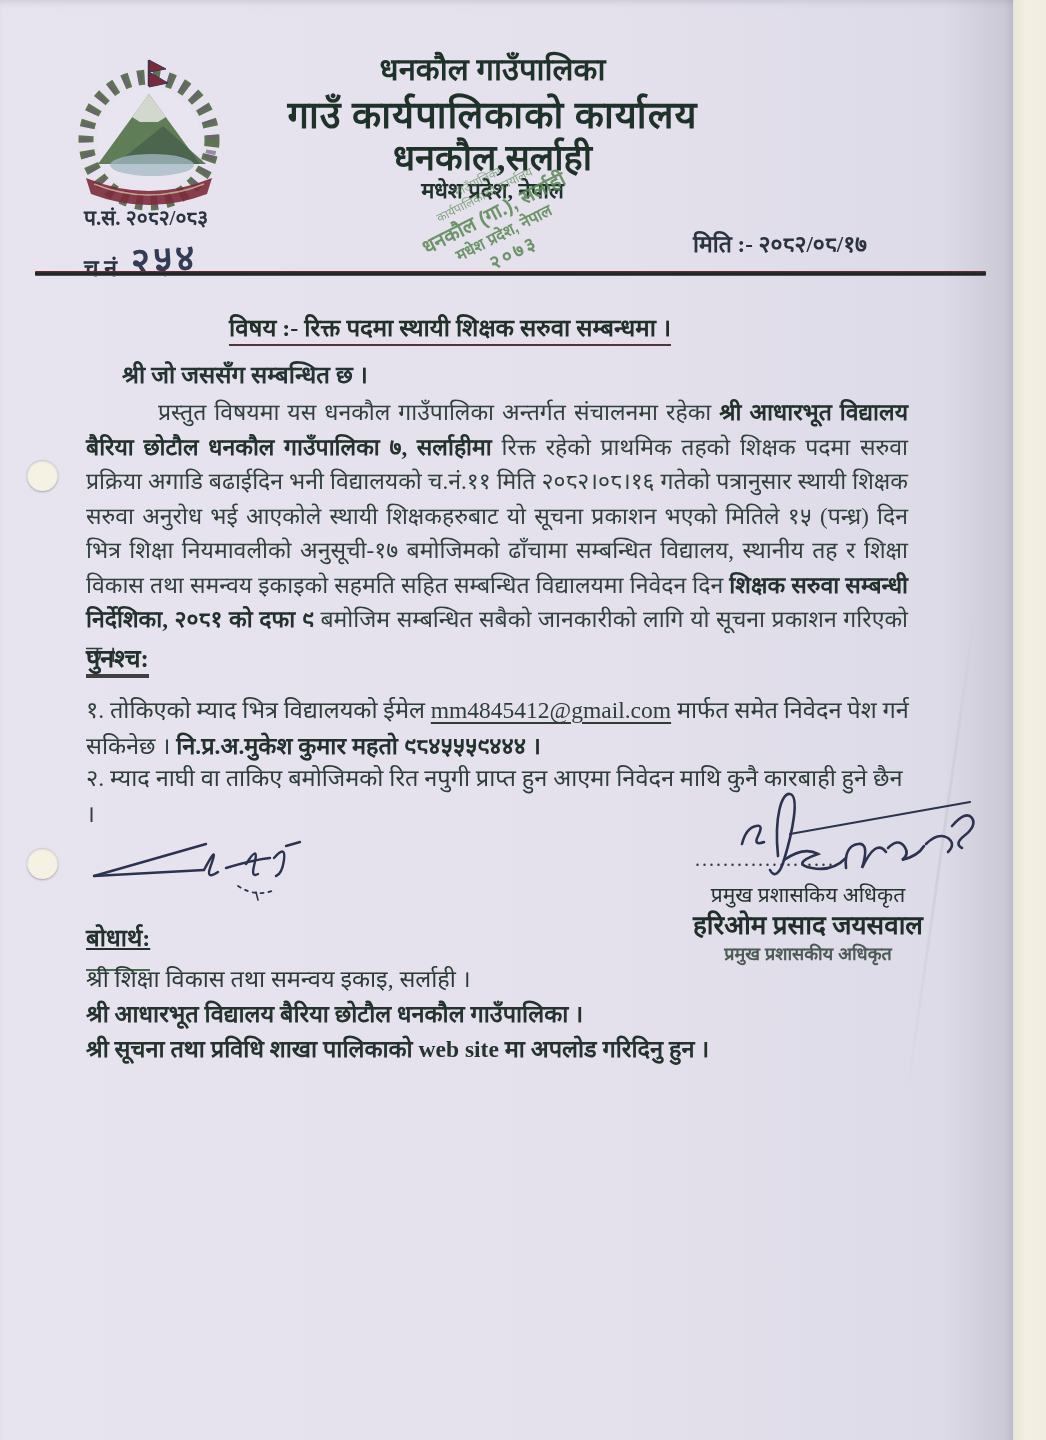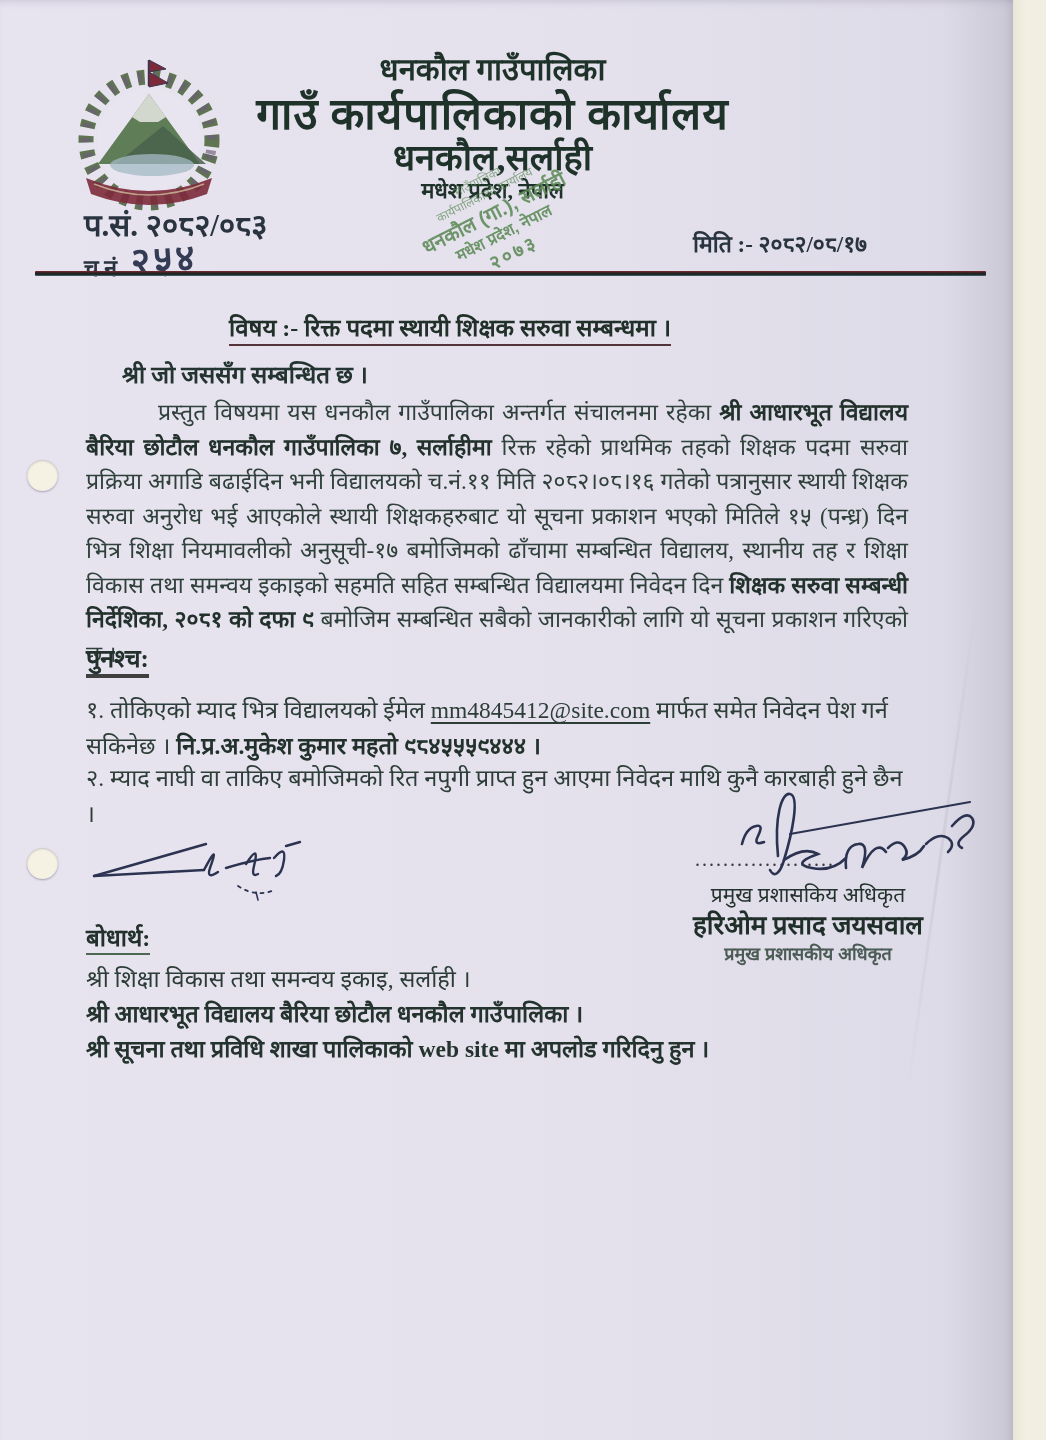--- a/index.html
+++ b/index.html
@@ -10,36 +10,36 @@
          box-shadow:inset 0 6px 8px -6px rgba(120,115,140,.35);}
   .scan-strip{position:absolute;left:1013px;top:0;width:33px;height:1440px;
          background:linear-gradient(90deg,#e9e5d6,#f3f0e3 40%,#f1eee1);}
   .crease{position:absolute;left:940px;top:600px;width:3px;height:500px;
          background:linear-gradient(180deg,transparent,rgba(90,85,110,.10),transparent);transform:rotate(8deg);}
   .hole{position:absolute;left:27px;width:31px;height:31px;border-radius:50%;
         background:#f5f2e4;box-shadow:0 1px 2px rgba(90,85,110,.45), inset 0 1px 2px rgba(120,115,140,.35);}
   .hole1{top:460px;} .hole2{top:848px;}
   .titles{position:absolute;left:165px;top:50px;width:655px;text-align:center;color:#1f3229;}
   .t1{font-size:31px;font-weight:bold;line-height:40px;}
-  .t2{font-size:44px;font-weight:bold;line-height:50px;letter-spacing:1px;text-align:center;}
+  .t2{font-size:38px;font-weight:bold;line-height:50px;letter-spacing:1px;text-align:center;}
   .t3{font-size:36px;font-weight:bold;line-height:36px;}
   .t4{font-size:22px;font-weight:bold;line-height:30px;}
 
   .logo{position:absolute;left:60px;top:52px;}
 
   .stamp{position:absolute;left:382px;top:170px;width:230px;text-align:center;
          transform:rotate(-27deg);color:#5d8b57;opacity:.88;line-height:1.25;
          font-family:"Liberation Sans","DejaVu Sans",sans-serif;}
   .stamp .s0{font-size:12px;opacity:.75;}
   .stamp .s1{font-size:12px;opacity:.8;}
   .stamp .s2{font-size:20px;font-weight:bold;}
   .stamp .s3{font-size:16px;font-weight:bold;}
   .stamp .s4{font-size:19px;font-weight:bold;letter-spacing:3px;}
 
-  .refno{position:absolute;left:84px;top:203px;font-size:31px;font-weight:bold;color:#2a3440;}
+  .refno{position:absolute;left:84px;top:203px;font-size:21px;font-weight:bold;color:#2a3440;}
   .chline{position:absolute;left:84px;top:236px;font-size:23px;font-weight:bold;color:#2a3440;}
   .hand-no{display:inline-block;font-size:37px;font-weight:bold;color:#333b55;
            transform:rotate(-4deg) translateY(-4px);margin-left:8px;
            font-family:"DejaVu Sans",sans-serif;letter-spacing:3px;}
   .dateline{position:absolute;left:693px;top:227px;font-size:23px;font-weight:bold;color:#2a3440;}
 
   .rule{position:absolute;left:35px;top:271px;width:951px;height:5px;
         background:linear-gradient(180deg,#7c2a33 0%,#23211f 45%,#1d2b2b 70%,#4e6a72 100%);border-radius:1px;}
 
   .subject{position:absolute;left:0;top:310px;width:900px;text-align:center;
@@ -62,21 +62,21 @@
   .scribble-left{position:absolute;left:88px;top:828px;}
   .sig-block{position:absolute;left:648px;top:882px;width:320px;text-align:center;color:#23322c;}
   .sig-dots{position:absolute;left:695px;top:848px;font-size:20px;letter-spacing:2px;color:#3a3a44;}
   .sig-scribble{position:absolute;left:720px;top:782px;}
   .sig-title{font-size:21px;line-height:27px;}
   .sig-name{font-size:26px;font-weight:bold;line-height:33px;color:#1f2e28;}
   .sig-stamp-title{font-size:18px;line-height:24px;color:#3c4e45;opacity:.9;
                    font-family:"Liberation Sans","DejaVu Sans",sans-serif;font-weight:bold;}
 
   .cc-head{position:absolute;left:86px;top:920px;font-size:24px;font-weight:bold;color:#22312b;}
-  .cc-head .u{border-bottom:2px solid #4c6a52;padding-bottom:2px;}
+  .cc-head .u{border-bottom:2px solid #4c6a52;padding-bottom:18px;text-decoration:underline;}
   .cc-line{position:absolute;left:86px;font-size:23.5px;color:#2b3b35;}
   .cc0{top:962px;}
   .cc1{top:997px;font-weight:bold;color:#24332d;}
   .cc2{top:1032px;font-weight:bold;color:#24332d;}
 </style>
 </head>
 <body>
 
 <div class="page">
   <div class="paper"></div>
@@ -126,21 +126,21 @@
   <div class="subject">
     <span class="u">विषय :- रिक्त पदमा स्थायी शिक्षक सरुवा सम्बन्धमा ।</span>
   </div>
   <div class="salutation">श्री जो जससँग सम्बन्धित छ ।</div>
 
   <p class="bodytext"><span>प्रस्तुत विषयमा यस धनकौल गाउँपालिका अन्तर्गत संचालनमा रहेका </span><span class="b">श्री आधारभूत विद्यालय बैरिया छोटौल धनकौल गाउँपालिका ७, सर्लाहीमा</span><span> रिक्त रहेको प्राथमिक तहको शिक्षक पदमा सरुवा प्रक्रिया अगाडि बढाईदिन भनी विद्यालयको च.नं.११ मिति २०८२।०८।१६ गतेको पत्रानुसार स्थायी शिक्षक सरुवा अनुरोध भई आएकोले स्थायी शिक्षकहरुबाट यो सूचना प्रकाशन भएको मितिले १५ (पन्ध्र) दिन भित्र शिक्षा नियमावलीको अनुसूची-१७ बमोजिमको ढाँचामा सम्बन्धित विद्यालय, स्थानीय तह र शिक्षा विकास तथा समन्वय इकाइको सहमति सहित सम्बन्धित विद्यालयमा निवेदन दिन </span><span class="b">शिक्षक सरुवा सम्बन्धी निर्देशिका, २०८१ को दफा ९</span><span> बमोजिम सम्बन्धित सबैको जानकारीको लागि यो सूचना प्रकाशन गरिएको छ ।</span></p>
 
   <div class="ps-head">
     <span class="u">पुनश्च:</span>
   </div>
-  <p class="note note1"><span>१. तोकिएको म्याद भित्र विद्यालयको ईमेल </span><span class="link">mm4845412@site.com</span><span> मार्फत समेत निवेदन पेश गर्न सकिनेछ । </span><span class="b">नि.प्र.अ.मुकेश कुमार महतो ९८४५५५९४४४ ।</span></p>
+  <p class="note note1"><span>१. तोकिएको म्याद भित्र विद्यालयको ईमेल </span><span class="link">mm4845412@gmail.com</span><span> मार्फत समेत निवेदन पेश गर्न सकिनेछ । </span><span class="b">नि.प्र.अ.मुकेश कुमार महतो ९८४५५५९४४४ ।</span></p>
   <p class="note note2">२. म्याद नाघी वा ताकिए बमोजिमको रित नपुगी प्राप्त हुन आएमा निवेदन  माथि कुनै कारबाही हुने छैन ।</p>
 
   <svg class="scribble-left" width="250" height="90" viewBox="0 0 250 90">
     <g fill="none" stroke="#2c3350" stroke-width="2.4" stroke-linecap="round">
       <path d="M6,48 L118,16"></path>
       <path d="M6,48 L116,42"></path>
       <path d="M116,42 q16,-30 6,-2 q-4,12 8,4"></path>
       <path d="M138,40 q26,-8 44,-10"></path>
       <path d="M158,36 q14,-22 8,2 q-3,12 4,8"></path>
       <path d="M186,30 q12,-14 10,2 q-2,14 -8,16"></path>

